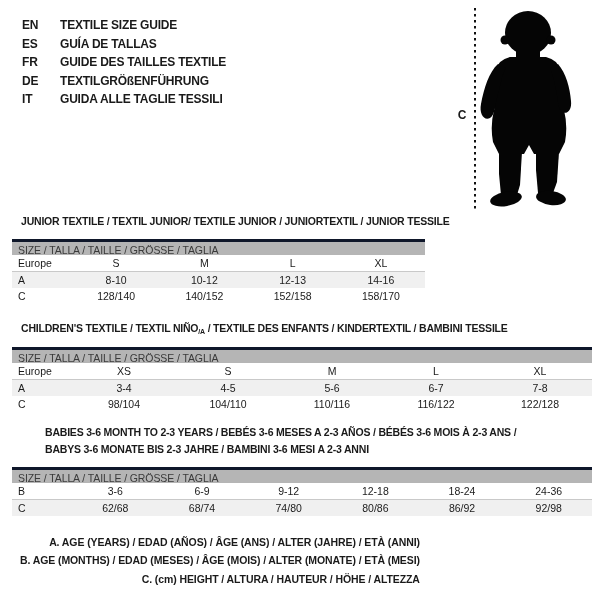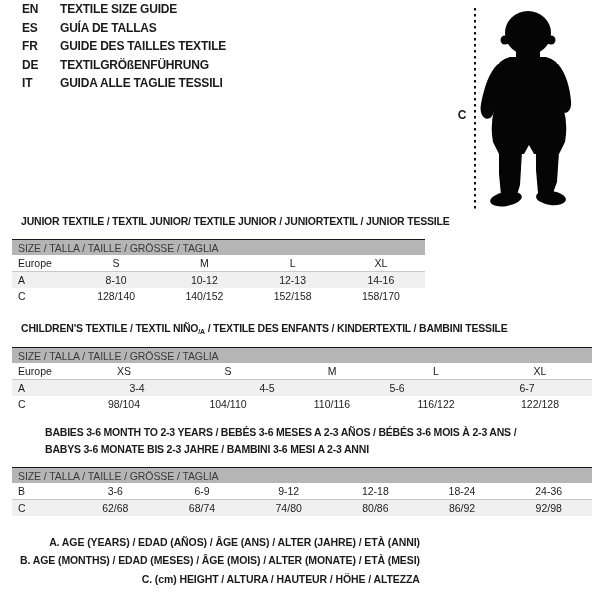--- a/index.html
+++ b/index.html
@@ -2,40 +2,40 @@
 <html><head>
 <meta charset="utf-8">
 <style>
   html,body{margin:0;padding:0;}
   body{
     width:600px;height:600px;background:#ffffff;
     font-family:"Liberation Sans", sans-serif;color:#1a1a1a;
     position:relative;overflow:hidden;
   }
   
-  .lang-list{position:absolute;left:22px;top:0;}
+  .lang-list{position:absolute;left:22px;top:16px;}
   .lang-row{display:flex;height:18.5px;align-items:center;
     font-weight:bold;font-size:12px;letter-spacing:-0.2px;}
   .lang-code{width:38px;flex:0 0 38px;}
   
   .figure{position:absolute;left:440px;top:2px;width:160px;height:212px;}
   
   .tbl-title{position:absolute;left:21px;font-weight:bold;font-size:10.5px;
     letter-spacing:-0.2px;white-space:nowrap;}
   .t1-title{top:215px;}
   .t2-title{top:322px;}
   .t3-title{top:424px;line-height:17px;margin-left:24px;}
   .sub{font-size:7px;vertical-align:-2px;}
   
   .table{position:absolute;left:12px;}
   .tbl-1{top:239px;width:413px;}
   .tbl-2{top:347px;width:580px;}
   .tbl-3{top:467px;width:580px;}
   .size-band{height:16px;line-height:16px;background:#b5b5b5;
-    border-top:1px solid #0f172a;font-size:10.5px;padding-left:6px;
+    border-top:3px solid #0f172a;font-size:10.5px;padding-left:6px;
     color:#3a3a3a;box-sizing:border-box;letter-spacing:-0.1px;}
   .trow{display:flex;height:16px;line-height:16px;font-size:10.5px;box-sizing:border-box;}
   .trow .tlabel{width:60px;flex:0 0 60px;padding-left:6px;box-sizing:border-box;}
   .trow .tcell{flex:1;text-align:center;}
   .rows .trow:nth-child(1){border-bottom:1px solid #c9c9c9;height:17px;line-height:16px;align-items:center;}
   .rows .trow:nth-child(2){background:#f0f0f0;}
   
   .notes{position:absolute;left:20px;top:536px;text-align:right;}
   .note-line{font-weight:bold;font-size:10.5px;height:18.3px;
     letter-spacing:-0.1px;white-space:nowrap;}
@@ -126,20 +126,21 @@
         <div class="tcell">M</div>
         <div class="tcell">L</div>
         <div class="tcell">XL</div>
       </div>
       <div class="trow">
         <div class="tlabel">A</div>
         <div class="tcell">3-4</div>
         <div class="tcell">4-5</div>
         <div class="tcell">5-6</div>
         <div class="tcell">6-7</div>
+        <div class="tcell">7-8</div>
       </div>
       <div class="trow">
         <div class="tlabel">C</div>
         <div class="tcell">98/104</div>
         <div class="tcell">104/110</div>
         <div class="tcell">110/116</div>
         <div class="tcell">116/122</div>
         <div class="tcell">122/128</div>
       </div>
     </div>

